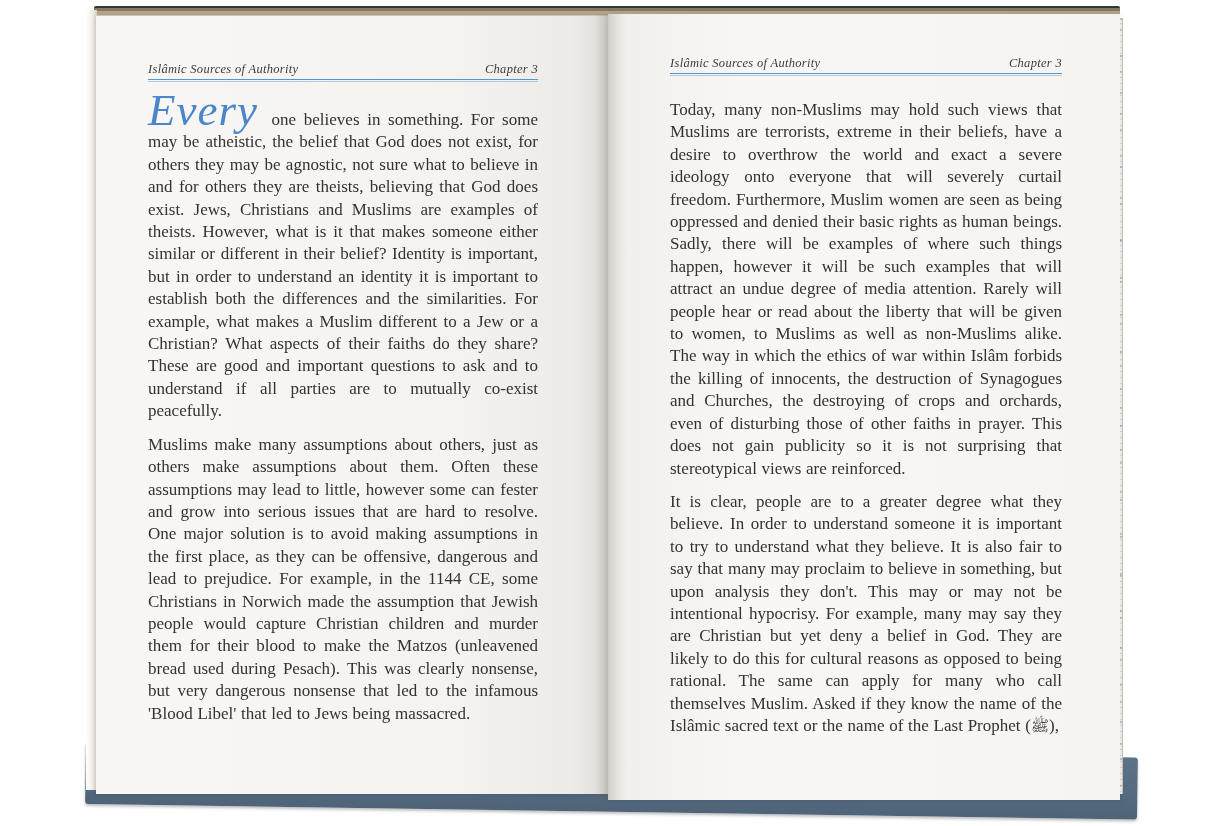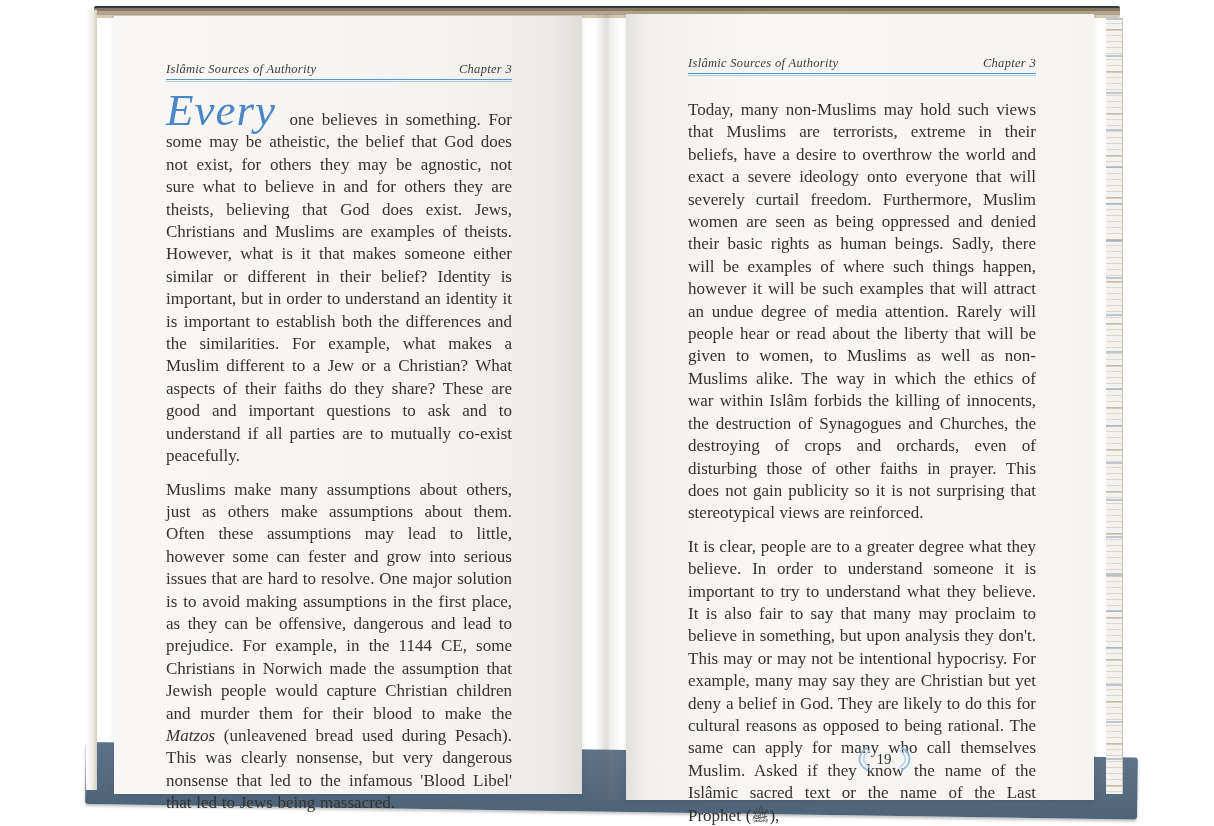--- a/index.html
+++ b/index.html
@@ -32,23 +32,22 @@
   .right-edge{
     position:absolute;left:1106px;top:18px;width:16px;height:776px;
     background:
       repeating-linear-gradient(to bottom, rgba(92,130,168,0.38) 0 2px, rgba(0,0,0,0) 2px 37px),
       repeating-linear-gradient(to bottom, rgba(150,125,90,0.30) 11px 13px, rgba(0,0,0,0) 13px 53px),
       repeating-linear-gradient(to bottom, #f4f2ee 0 5px, #dcd7cd 5px 6px);
     border-right:1px solid #c9c2b4;
   }
 
   .page{
-    position:absolute;top:16px;height:778px;width:468px;
+    position:absolute;top:16px;height:778px;width:512px;
     box-shadow:0 1px 5px rgba(0,0,0,0.10);
-    margin-left:18px;
   }
   .page.left{
     left:96px;
     background:linear-gradient(to right,#f8f7f5 0%,#f4f3f0 70%,#ecebe7 93%,#dfddd8 100%);
   }
   .page.right{
     left:608px;top:14px;height:786px;
     background:linear-gradient(to right,#e2e0db 0%,#f1f0ed 4%,#f8f7f5 28%,#f5f4f1 100%);
   }
   .gutter{
@@ -72,21 +71,21 @@
     font-size:17px;line-height:22.4px;color:#34322e;
     text-align:justify;word-spacing:0.5px;
   }
   .page.left .body-text{margin:22px 70px 0 52px;}
   .page.right .body-text{margin:22px 58px 0 62px;}
   .body-text p{margin:0 0 11px 0;}
   .drop-word{
     font-size:45px;line-height:10px;font-style:italic;
     color:var(--accent_blue,#4a86c8);letter-spacing:1px;padding-right:6px;
   }
-  .italic-term{font-style:italic;}
+  .italic-term{}
   .honorific{font-family:"DejaVu Sans",sans-serif;font-size:15px;}
 
   .page-number{
     position:absolute;display:flex;justify-content:center;align-items:center;gap:5px;
   }
   .page.left .page-number{bottom:12px;left:52px;width:390px;}
   .page.right .page-number{bottom:28px;left:62px;width:392px;}
   .page-number .num{font-size:15px;color:#2c2c2c;padding:0 2px;}
   .orn svg{display:block;}
 </style>
@@ -123,31 +122,16 @@
       <span class="header-rule"></span>
     </div>
     <div class="body-text">
       <p>
         <span>Today, many non-Muslims may hold such views that Muslims are terrorists, extreme in their beliefs, have a desire to overthrow the world and exact a severe ideology onto everyone that will severely curtail freedom. Furthermore, Muslim women are seen as being oppressed and denied their basic rights as human beings. Sadly, there will be examples of where such things happen, however it will be such examples that will attract an undue degree of media attention. Rarely will people hear or read about the liberty that will be given to women, to Muslims as well as non-Muslims alike. The way in which the ethics of war within Islâm forbids the killing of innocents, the destruction of Synagogues and Churches, the destroying of crops and orchards, even of disturbing those of other faiths in prayer. This does not gain publicity so it is not surprising that stereotypical views are reinforced.</span>
       </p>
       <p>
         <span>It is clear, people are to a greater degree what they believe. In order to understand someone it is important to try to understand what they believe.  It is also fair to say that many may proclaim to believe in something, but upon analysis they don't. This may or may not be intentional hypocrisy. For example, many may say they are Christian but yet deny a belief in God. They are likely to do this for cultural reasons as opposed to being rational. The same can apply for many who call themselves Muslim. Asked if they know the name of the Islâmic sacred text or the name of the Last Prophet (</span><span class="honorific">ﷺ</span><span>),</span>
       </p>
     </div>
-    <div class="page-number">
-      <span class="orn">
-        <svg width="16" height="26" viewBox="0 0 16 26">
-          <path d="M13 2 C 3 8, 3 18, 13 24" fill="none" stroke="#8fb8d8" stroke-width="1.7" stroke-linecap="round"></path>
-          <path d="M15 5 C 8 9.5, 8 16.5, 15 21" fill="none" stroke="#b7d3e8" stroke-width="1.5" stroke-linecap="round"></path>
-        </svg>
-      </span>
-      <span class="num">19</span>
-      <span class="orn">
-        <svg width="16" height="26" viewBox="0 0 16 26">
-          <path d="M3 2 C 13 8, 13 18, 3 24" fill="none" stroke="#8fb8d8" stroke-width="1.7" stroke-linecap="round"></path>
-          <path d="M1 5 C 8 9.5, 8 16.5, 1 21" fill="none" stroke="#b7d3e8" stroke-width="1.5" stroke-linecap="round"></path>
-        </svg>
-      </span>
-    </div>
   </div>
 
   <div class="gutter"></div>
 </div>
 
 </body></html>

